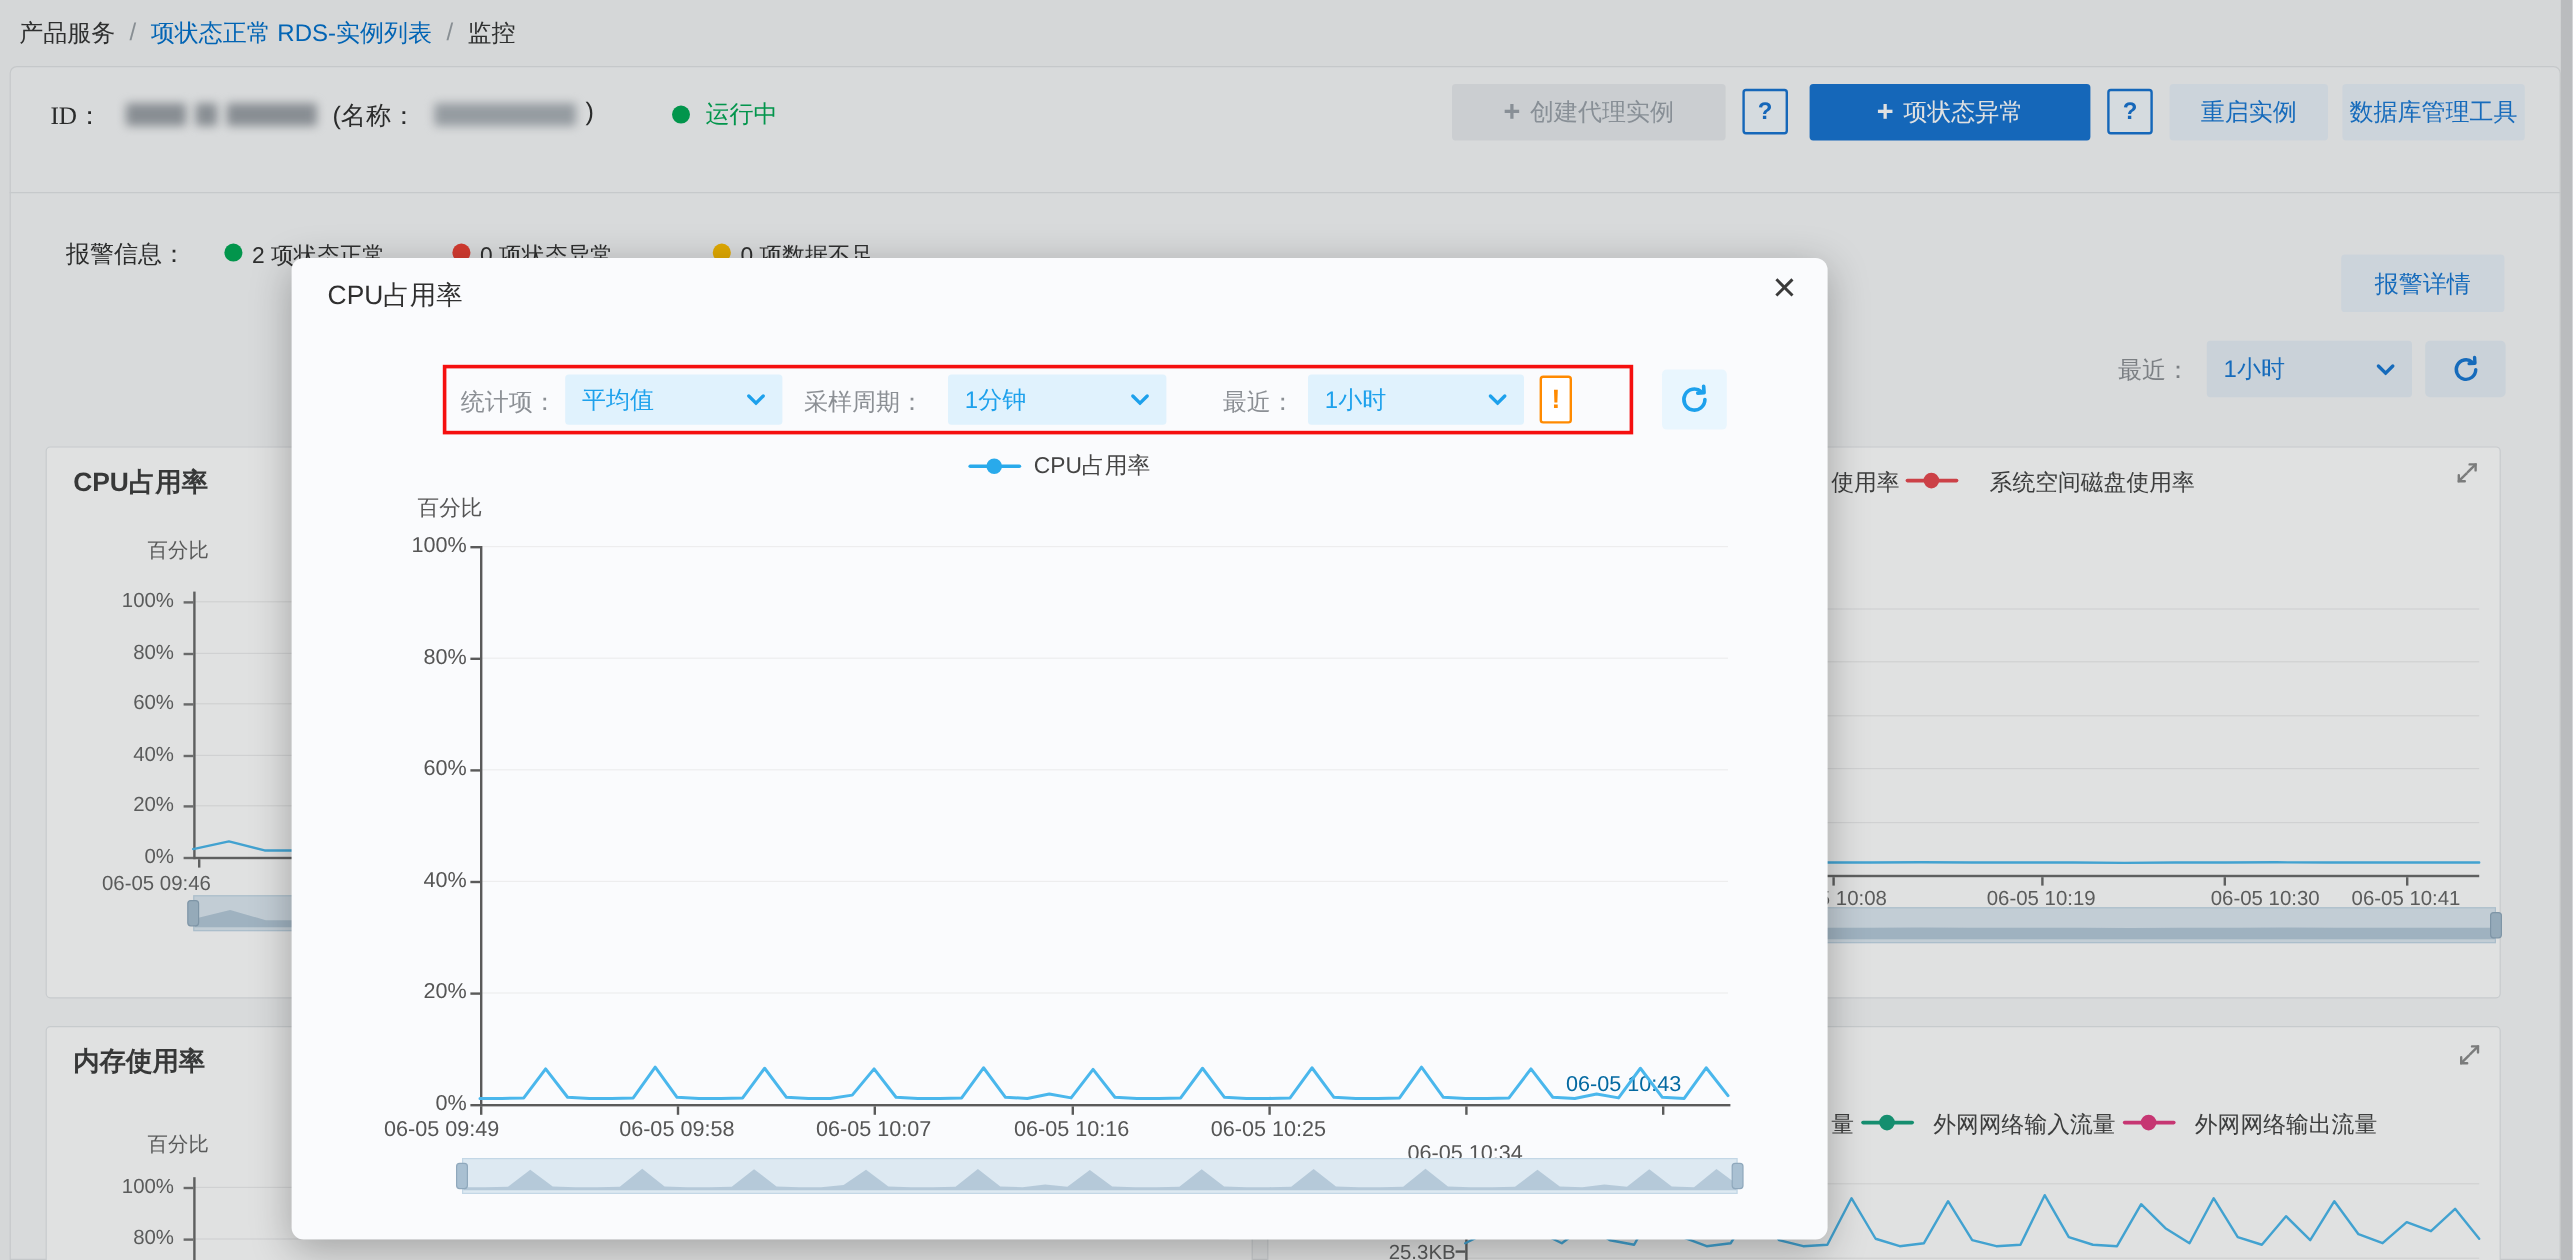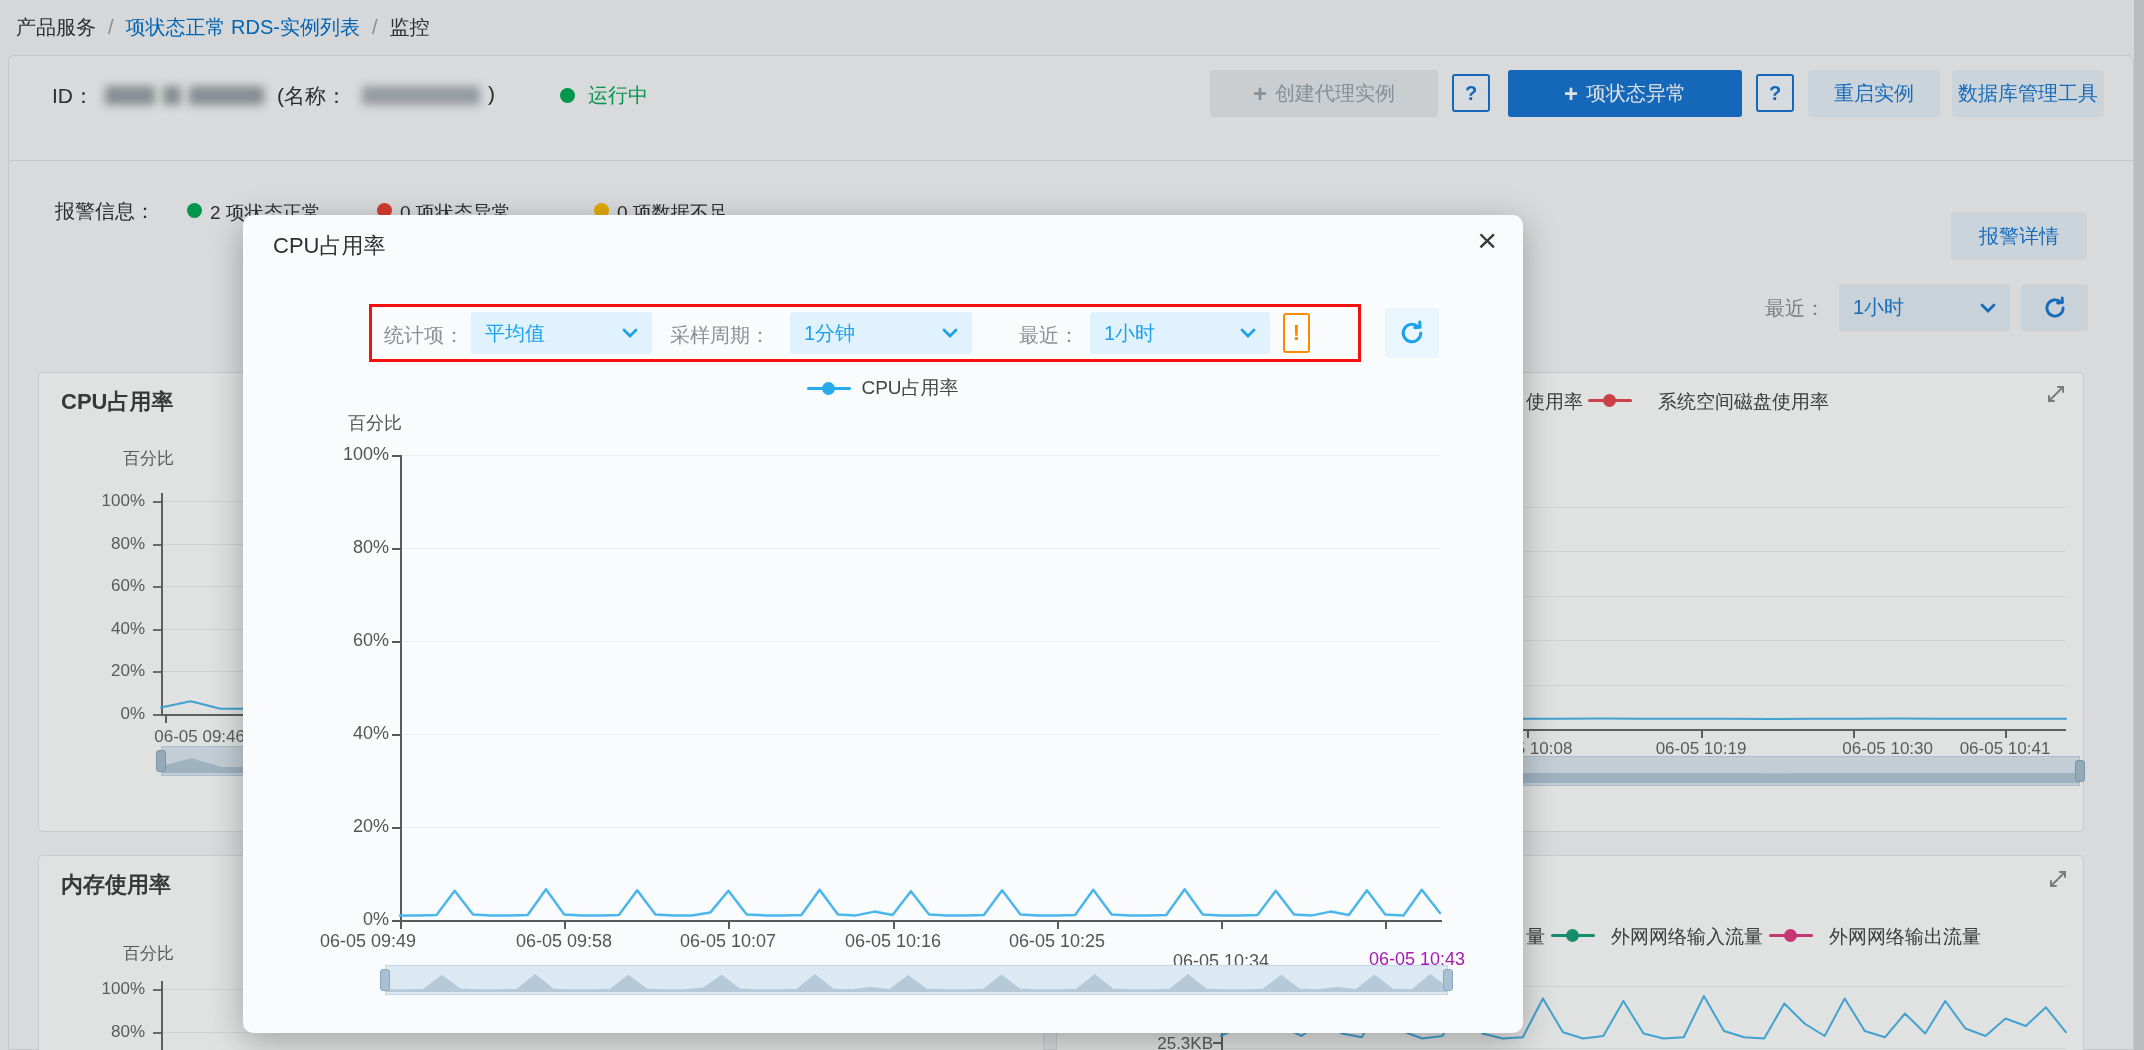--- a/index.html
+++ b/index.html
@@ -53,21 +53,21 @@
     <span class="crumb" data-name="breadcrumb-item-products">产品服务</span>
     <span class="crumb-sep" data-name="breadcrumb-separator">/</span>
     <span class="crumb-link" data-name="breadcrumb-item-rds-list">项状态正常 RDS-实例列表</span>
     <span class="crumb-sep" data-name="breadcrumb-separator">/</span>
     <span class="crumb" data-name="breadcrumb-item-monitor">监控</span>
   </div>
 
   <div class="abs panel" data-name="content-panel"></div>
   <div class="abs hdr-divider" data-name="header-divider"></div>
 
-  <div class="abs id-label" style="left:52px;top:82px;" data-name="instance-id-label">ID：</div>
+  <div class="abs id-label" style="left:42px;top:82px;font-family:Liberation Serif, serif;" data-name="instance-id-label">ID：</div>
   <div class="blur-block" style="left:105px;top:86px;width:50px;" data-name="instance-id-redacted"></div>
   <div class="blur-block" style="left:163px;top:86px;width:18px;" data-name="instance-id-redacted"></div>
   <div class="blur-block" style="left:189px;top:86px;width:75px;" data-name="instance-id-redacted"></div>
   <div class="abs id-label" style="left:277px;top:82px;" data-name="instance-name-open">(名称：</div>
   <div class="blur-block" style="left:362px;top:86px;width:118px;background:#aab0b6;" data-name="instance-name-redacted"></div>
   <div class="abs id-label" style="left:488px;top:82px;" data-name="instance-name-close">)</div>
   <div class="status-dot" style="left:560px;top:88px;" data-name="status-dot"></div>
   <div class="status-text" style="left:588px;top:82px;" data-name="status-badge">运行中</div>
 
   <div class="btn btn-disabled" style="left:1210px;top:70px;width:228px;height:47px;" data-name="create-proxy-instance-button">
@@ -127,21 +127,21 @@
       <div data-name="y-tick-label" style="position: absolute; left: 18px; top: 245.8px; width: 88px; text-align: right; font-size: 17px; color: rgb(102, 102, 102);">40%</div>
       <div data-name="gridline" style="position: absolute; left: 114px; top: 255.8px; width: 8px; height: 2px; background: rgb(119, 119, 119);"></div>
       <div data-name="gridline" style="position: absolute; left: 122px; top: 255.8px; width: 863px; height: 1px; background: rgb(237, 237, 238);"></div>
       <div data-name="y-tick-label" style="position: absolute; left: 18px; top: 288.4px; width: 88px; text-align: right; font-size: 17px; color: rgb(102, 102, 102);">20%</div>
       <div data-name="gridline" style="position: absolute; left: 114px; top: 298.4px; width: 8px; height: 2px; background: rgb(119, 119, 119);"></div>
       <div data-name="gridline" style="position: absolute; left: 122px; top: 298.4px; width: 863px; height: 1px; background: rgb(237, 237, 238);"></div>
       <div data-name="y-tick-label" style="position: absolute; left: 18px; top: 331px; width: 88px; text-align: right; font-size: 17px; color: rgb(102, 102, 102);">0%</div>
       <div data-name="gridline" style="position: absolute; left: 114px; top: 341px; width: 8px; height: 2px; background: rgb(119, 119, 119);"></div>
       <div data-name="axis-line" style="position: absolute; left: 122px; top: 120px; width: 2px; height: 223px; background: rgb(106, 106, 106);"></div>
       <div data-name="gridline" style="position: absolute; left: 122px; top: 341px; width: 863px; height: 2px; background: rgb(106, 106, 106);"></div>
-      <div data-name="x-tick-label" style="position: absolute; left: 46px; top: 354px; width: 160px; text-align: right; font-size: 17px; color: rgb(102, 102, 102);">06-05 09:46</div>
+      <div data-name="x-tick-label" style="position: absolute; left: 46px; top: 354px; width: 160px; text-align: left; font-size: 17px; color: rgb(102, 102, 102);">06-05 09:46</div>
       <div data-name="axis-line" style="position: absolute; left: 126px; top: 343px; width: 2px; height: 7px; background: rgb(106, 106, 106);"></div>
       <svg width="863" height="213" data-name="cpu-mini-line" style="position: absolute; left: 122px; top: 128px; overflow: visible;">
         <polyline points="0.0,206.6 29.8,200.2 59.5,207.7 89.3,207.7 119.0,198.1 148.8,207.7 178.6,208.7 208.3,208.7 238.1,199.2 267.8,208.7 297.6,208.7 327.3,208.7 357.1,208.7 386.9,198.1 416.6,208.7 446.4,208.7 476.1,208.7 505.9,199.2 535.7,208.7 565.4,208.7 595.2,208.7 624.9,208.7 654.7,198.1 684.4,208.7 714.2,208.7 744.0,208.7 773.7,199.2 803.5,208.7 833.2,208.7 863.0,208.7" fill="none" stroke="#4ab7ec" stroke-width="2" stroke-linejoin="round" stroke-linecap="round"></polyline>
       </svg>
       <div data-name="cpu-card-brush" style="position: absolute; left: 122px; top: 373px; width: 863px; height: 30px; background: rgb(221, 233, 242); border: 1px solid rgb(195, 215, 230); box-sizing: border-box; overflow: hidden;">
         <svg width="863" height="22" style="position: absolute; left: 0px; top: 4px;">
           <path d="M0,22 L0.0,14.7 L29.8,7.3 L59.5,15.9 L89.3,15.9 L119.0,4.9 L148.8,15.9 L178.6,17.1 L208.3,17.1 L238.1,6.1 L267.8,17.1 L297.6,17.1 L327.3,17.1 L357.1,17.1 L386.9,4.9 L416.6,17.1 L446.4,17.1 L476.1,17.1 L505.9,6.1 L535.7,17.1 L565.4,17.1 L595.2,17.1 L624.9,17.1 L654.7,4.9 L684.4,17.1 L714.2,17.1 L744.0,17.1 L773.7,6.1 L803.5,17.1 L833.2,17.1 L863.0,17.1 L863,22 Z" fill="rgba(148,174,196,0.55)" stroke="none"></path>
         </svg>
       </div>
       <div data-name="brush-handle-left" style="position: absolute; left: 117px; top: 377px; width: 10px; height: 22px; background: rgb(169, 192, 210); border: 1px solid rgb(143, 168, 188); border-radius: 3px; box-sizing: border-box;"></div>
@@ -297,21 +297,21 @@
       <div data-name="x-tick-label" style="position: absolute; left: 241px; top: 716px; width: 160px; text-align: center; font-size: 18px; color: rgb(85, 85, 85);">06-05 09:58</div>
       <div data-name="axis-line" style="position: absolute; left: 321px; top: 707px; width: 2px; height: 7px; background: rgb(90, 90, 90);"></div>
       <div data-name="x-tick-label" style="position: absolute; left: 405px; top: 716px; width: 160px; text-align: center; font-size: 18px; color: rgb(85, 85, 85);">06-05 10:07</div>
       <div data-name="axis-line" style="position: absolute; left: 485px; top: 707px; width: 2px; height: 7px; background: rgb(90, 90, 90);"></div>
       <div data-name="x-tick-label" style="position: absolute; left: 570px; top: 716px; width: 160px; text-align: center; font-size: 18px; color: rgb(85, 85, 85);">06-05 10:16</div>
       <div data-name="axis-line" style="position: absolute; left: 650px; top: 707px; width: 2px; height: 7px; background: rgb(90, 90, 90);"></div>
       <div data-name="x-tick-label" style="position: absolute; left: 734px; top: 716px; width: 160px; text-align: center; font-size: 18px; color: rgb(85, 85, 85);">06-05 10:25</div>
       <div data-name="axis-line" style="position: absolute; left: 814px; top: 707px; width: 2px; height: 7px; background: rgb(90, 90, 90);"></div>
       <div data-name="x-tick-label" style="position: absolute; left: 898px; top: 716px; width: 160px; text-align: center; font-size: 18px; color: rgb(85, 85, 85); margin-top: 20px;">06-05 10:34</div>
       <div data-name="axis-line" style="position: absolute; left: 978px; top: 707px; width: 2px; height: 7px; background: rgb(90, 90, 90);"></div>
-      <div data-name="x-tick-label" style="position: absolute; left: 1062px; top: 734px; width: 160px; text-align: right; font-size: 18px; color: #a21caf;">06-05 10:43</div>
+      <div data-name="x-tick-label" style="position: absolute; left: 1062px; top: 678px; width: 160px; text-align: left; font-size: 18px; color: #0369a1;">06-05 10:43</div>
       <div data-name="axis-line" style="position: absolute; left: 1142px; top: 707px; width: 2px; height: 7px; background: rgb(90, 90, 90);"></div>
       <svg width="1040" height="465" data-name="cpu-usage-line" style="position: absolute; left: 157px; top: 240px; overflow: visible;">
         <polyline points="0.0,460.4 18.2,460.4 36.5,459.9 54.7,435.7 73.0,459.4 91.2,460.4 109.5,460.4 127.7,459.9 146.0,434.3 164.2,459.4 182.5,460.4 200.7,460.4 218.9,459.9 237.2,435.2 255.4,459.4 273.7,460.4 291.9,460.4 310.2,457.6 328.4,435.7 346.7,459.4 364.9,460.4 383.2,460.4 401.4,459.9 419.6,434.8 437.9,459.4 456.1,460.4 474.4,456.6 492.6,459.9 510.9,436.2 529.1,459.4 547.4,460.4 565.6,460.4 583.9,459.9 602.1,435.2 620.4,459.4 638.6,460.4 656.8,460.4 675.1,459.9 693.3,434.8 711.6,459.4 729.8,460.4 748.1,460.4 766.3,459.9 784.6,434.3 802.8,459.4 821.1,460.4 839.3,460.4 857.5,459.9 875.8,435.7 894.0,459.4 912.3,460.4 930.5,456.6 948.8,459.9 967.0,435.2 985.3,459.4 1003.5,460.4 1021.8,434.8 1040.0,458.0" fill="none" stroke="#4ab7ec" stroke-width="2.5" stroke-linejoin="round" stroke-linecap="round"></polyline>
       </svg>
       <div data-name="modal-brush" style="position: absolute; left: 142px; top: 750px; width: 1063px; height: 30px; background: rgb(221, 233, 242); border: 1px solid rgb(195, 215, 230); box-sizing: border-box; overflow: hidden;">
         <svg width="1063" height="22" style="position: absolute; left: 0px; top: 4px;">
           <path d="M0,22 L0.0,19.3 L18.6,19.3 L37.3,19.0 L55.9,4.7 L74.6,18.7 L93.2,19.3 L111.9,19.3 L130.5,19.0 L149.2,3.9 L167.8,18.7 L186.5,19.3 L205.1,19.3 L223.8,19.0 L242.4,4.4 L261.1,18.7 L279.7,19.3 L298.4,19.3 L317.0,17.6 L335.7,4.7 L354.3,18.7 L373.0,19.3 L391.6,19.3 L410.3,19.0 L428.9,4.1 L447.6,18.7 L466.2,19.3 L484.9,17.1 L503.5,19.0 L522.2,4.9 L540.8,18.7 L559.5,19.3 L578.1,19.3 L596.8,19.0 L615.4,4.4 L634.1,18.7 L652.7,19.3 L671.4,19.3 L690.0,19.0 L708.7,4.1 L727.3,18.7 L746.0,19.3 L764.6,19.3 L783.3,19.0 L801.9,3.9 L820.6,18.7 L839.2,19.3 L857.9,19.3 L876.5,19.0 L895.2,4.7 L913.8,18.7 L932.5,19.3 L951.1,17.1 L969.8,19.0 L988.4,4.4 L1007.1,18.7 L1025.7,19.3 L1044.4,4.1 L1063.0,17.9 L1063,22 Z" fill="rgba(148,174,196,0.55)" stroke="none"></path>
         </svg>
       </div>
       <div data-name="brush-handle-left" style="position: absolute; left: 137px; top: 754px; width: 10px; height: 22px; background: rgb(169, 192, 210); border: 1px solid rgb(143, 168, 188); border-radius: 3px; box-sizing: border-box;"></div>

